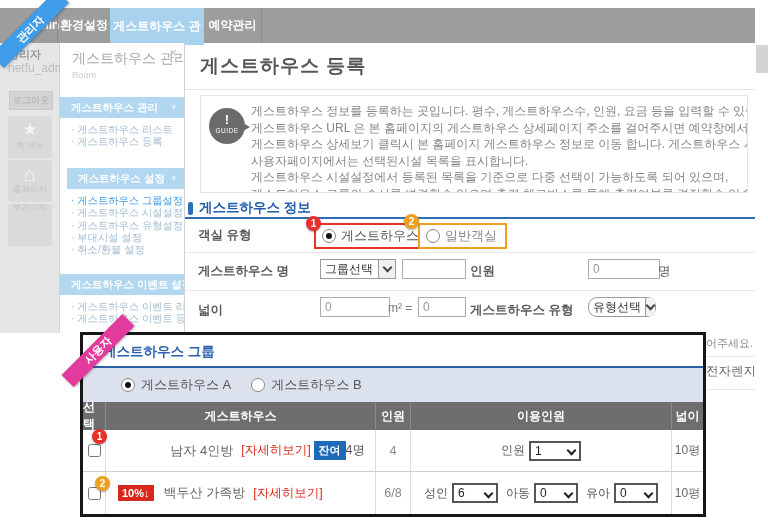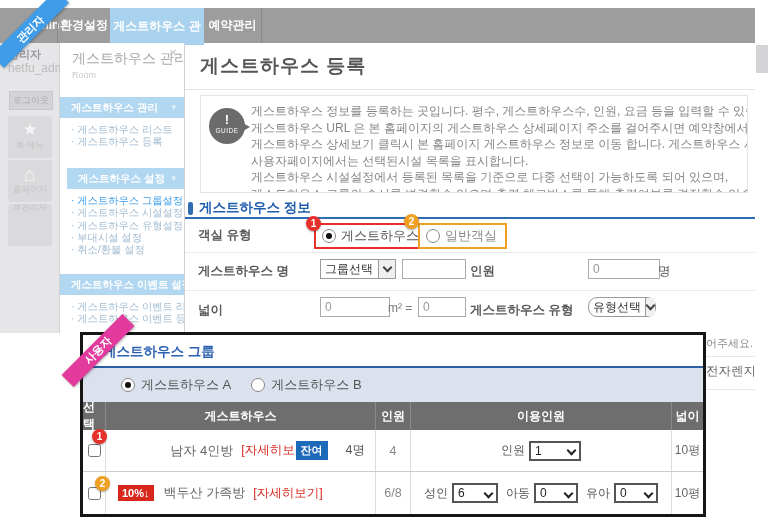--- a/index.html
+++ b/index.html
@@ -100,21 +100,21 @@
   .phead .pcell{border-right:1px solid #8a8a8a;color:#fff;font-size:12px;font-weight:bold;}
   .pdata{height:42px;border-bottom:1px solid #ccc;}
   .pdata:last-child{border-bottom:none;}
   .pdata .pcell{border-right:1px solid #ddd;}
   .pcell:last-child{border-right:none!important;}
   .c1{width:23px;} .c2{width:270px;} .c3{width:35px;} .c4{width:261px;} .c5{width:31px;flex:1;}
   .rname{font-size:13px;color:#666;}
   .rdetail{font-size:12.5px;color:#d8281e;margin-left:8px;cursor:pointer;}
   .stock{position:absolute;right:10px;display:flex;align-items:center;}
   .stockbadge{background:#1d6ab8;color:#fff;font-size:11px;font-weight:bold;padding:2px 5px;}
-  .stockval{font-size:12.5px;color:#555;margin-left:18px;}
+  .stockval{font-size:12.5px;color:#555;margin-left:0;}
   .discbadge{background:#d8281e;color:#fff;font-size:11px;font-weight:bold;padding:2px 4px;}
   .gray{font-size:12.5px;color:#888;}
   .area{font-size:12px;color:#666;}
   .ulabel{font-size:12px;color:#555;margin-right:4px;}
   .tsel{height:20px;border:2px solid #555;background:#fff;display:flex;align-items:center;box-sizing:border-box;cursor:pointer;}
   .tsel .txt{flex:1;padding:0 4px;font-size:12px;color:#222;}
   .tsel .chev{margin:0 4px 0 2px;border-color:#222;}
   .upair{display:flex;align-items:center;margin-right:8px;}
   .upair:last-child{margin-right:0;}
   .frag{position:absolute;white-space:nowrap;}

